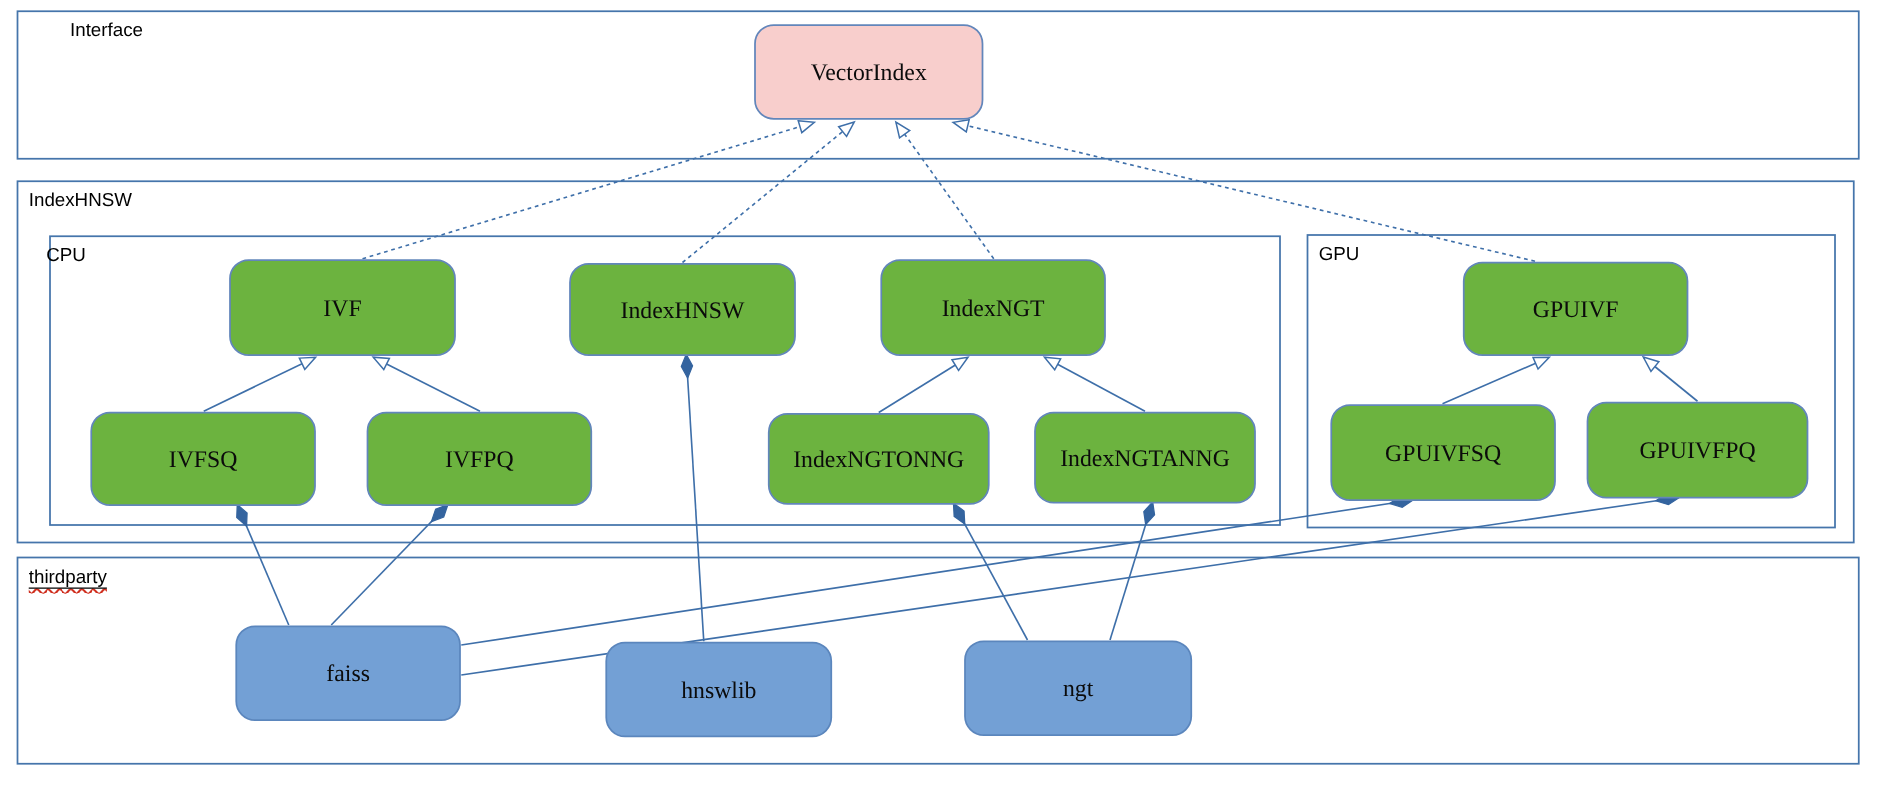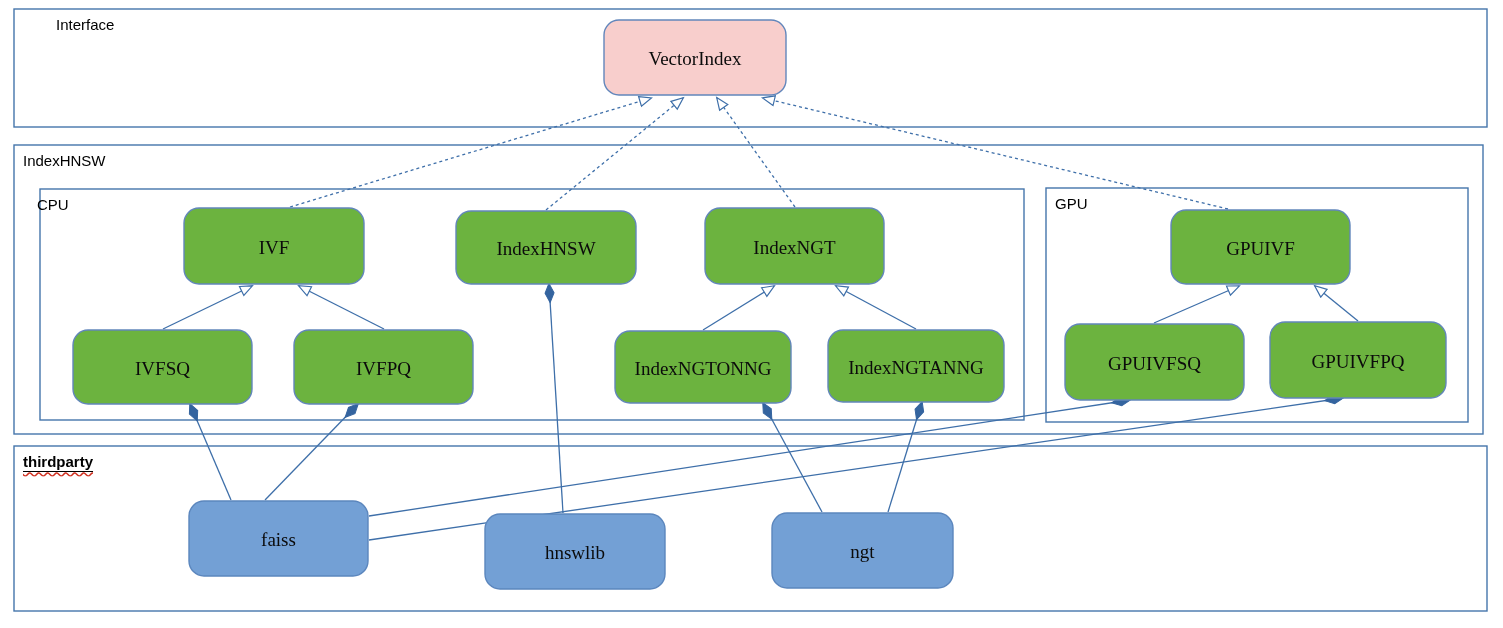--- a/index.html
+++ b/index.html
@@ -17,21 +17,21 @@
               text-anchor:middle;dominant-baseline:central;}
 
   .edge{stroke:var(--line-color);stroke-width:1.3;fill:none;}
   .edge.realize{stroke-dasharray:3 3;}
   .arrow-open-path{fill:#ffffff;stroke:var(--line-color);stroke-width:1.2;}
   .diamond-path{fill:var(--diamond-color);stroke:var(--diamond-color);stroke-width:1;}
 
   .ctr-label{position:absolute;font-size:15px;color:#000000;line-height:19px;white-space:nowrap;}
   .ctr-label.misspelled{text-decoration-line:underline;text-decoration-style:wavy;
                         text-decoration-color:var(--squiggle-color);text-underline-offset:4px;}
-  .ctr-label.misspelled .lbl-text{text-decoration:underline solid #000000;font-weight:bold;}
+  .ctr-label.misspelled .lbl-text{text-decoration:underline solid #000000;}
 </style>
 </head>
 <body>
 
 <div class="canvas">
   <svg id="diagram" width="1503" height="628" viewBox="0 0 1503 628">
     <defs>
       <marker id="arrow-open" markerUnits="userSpaceOnUse" markerWidth="18" markerHeight="14" refX="12.5" refY="6" orient="auto">
         <path class="arrow-open-path" d="M1,1 L13,6 L1,11 Z"></path>
       </marker>

